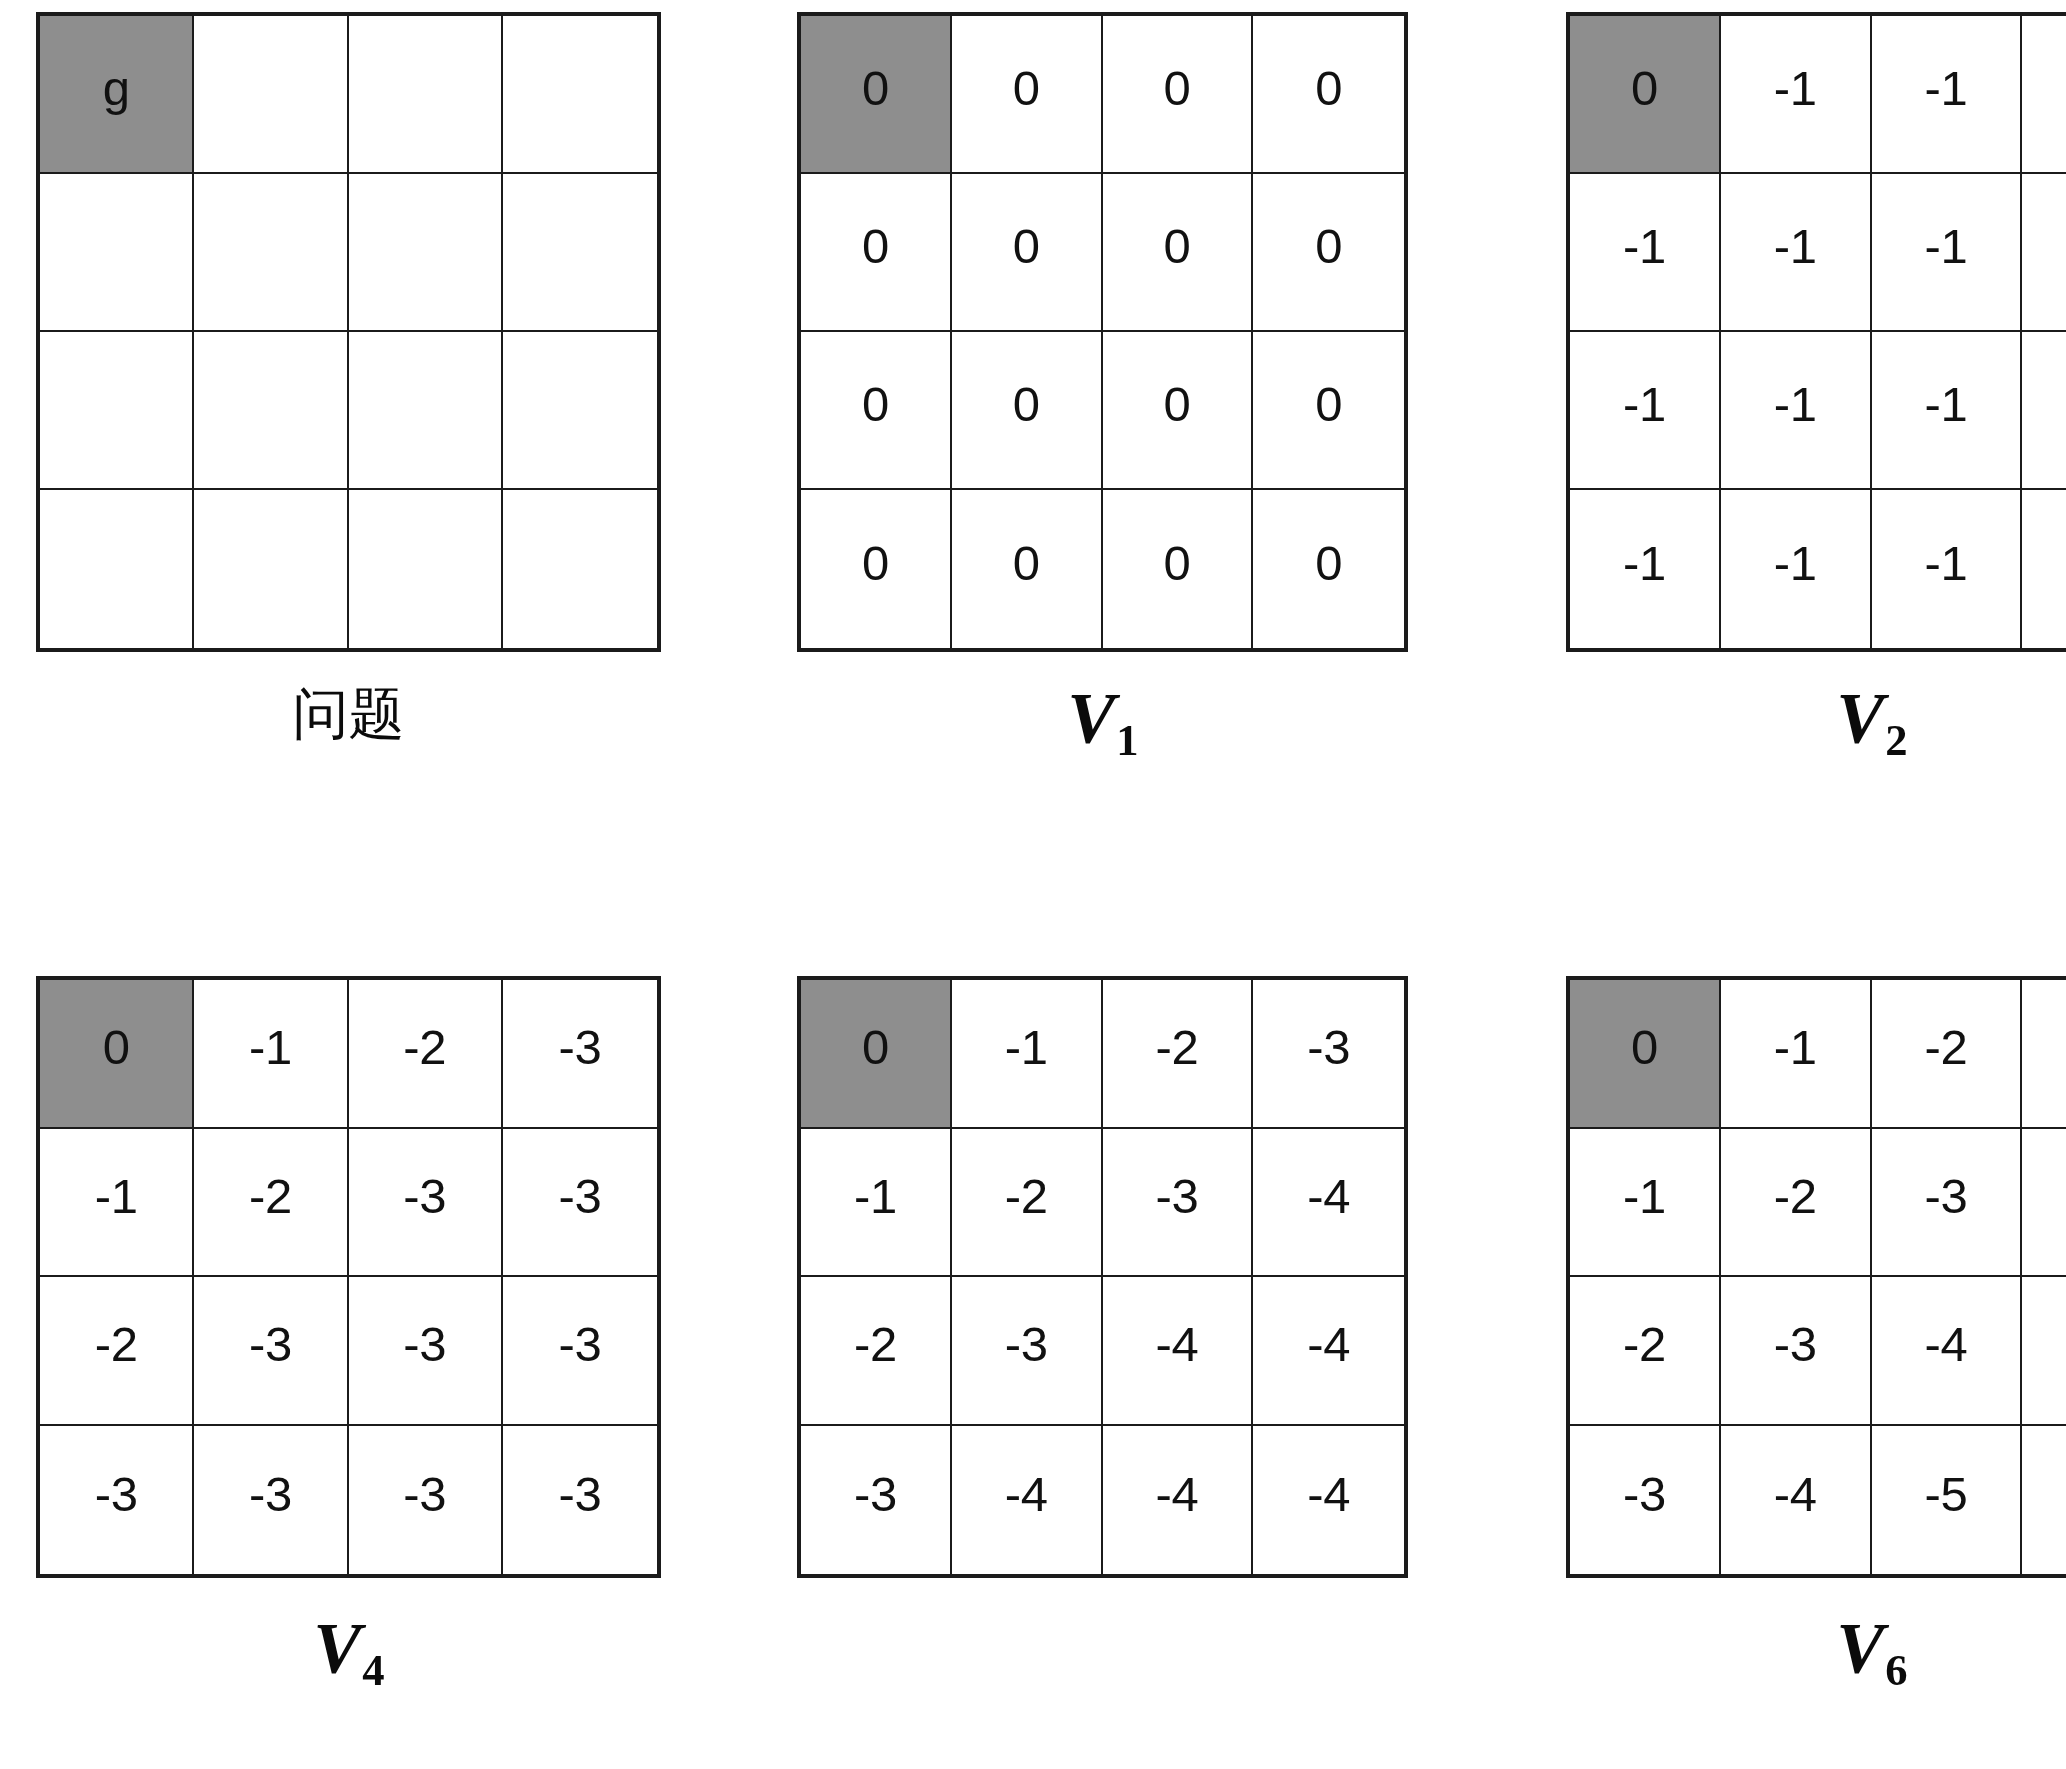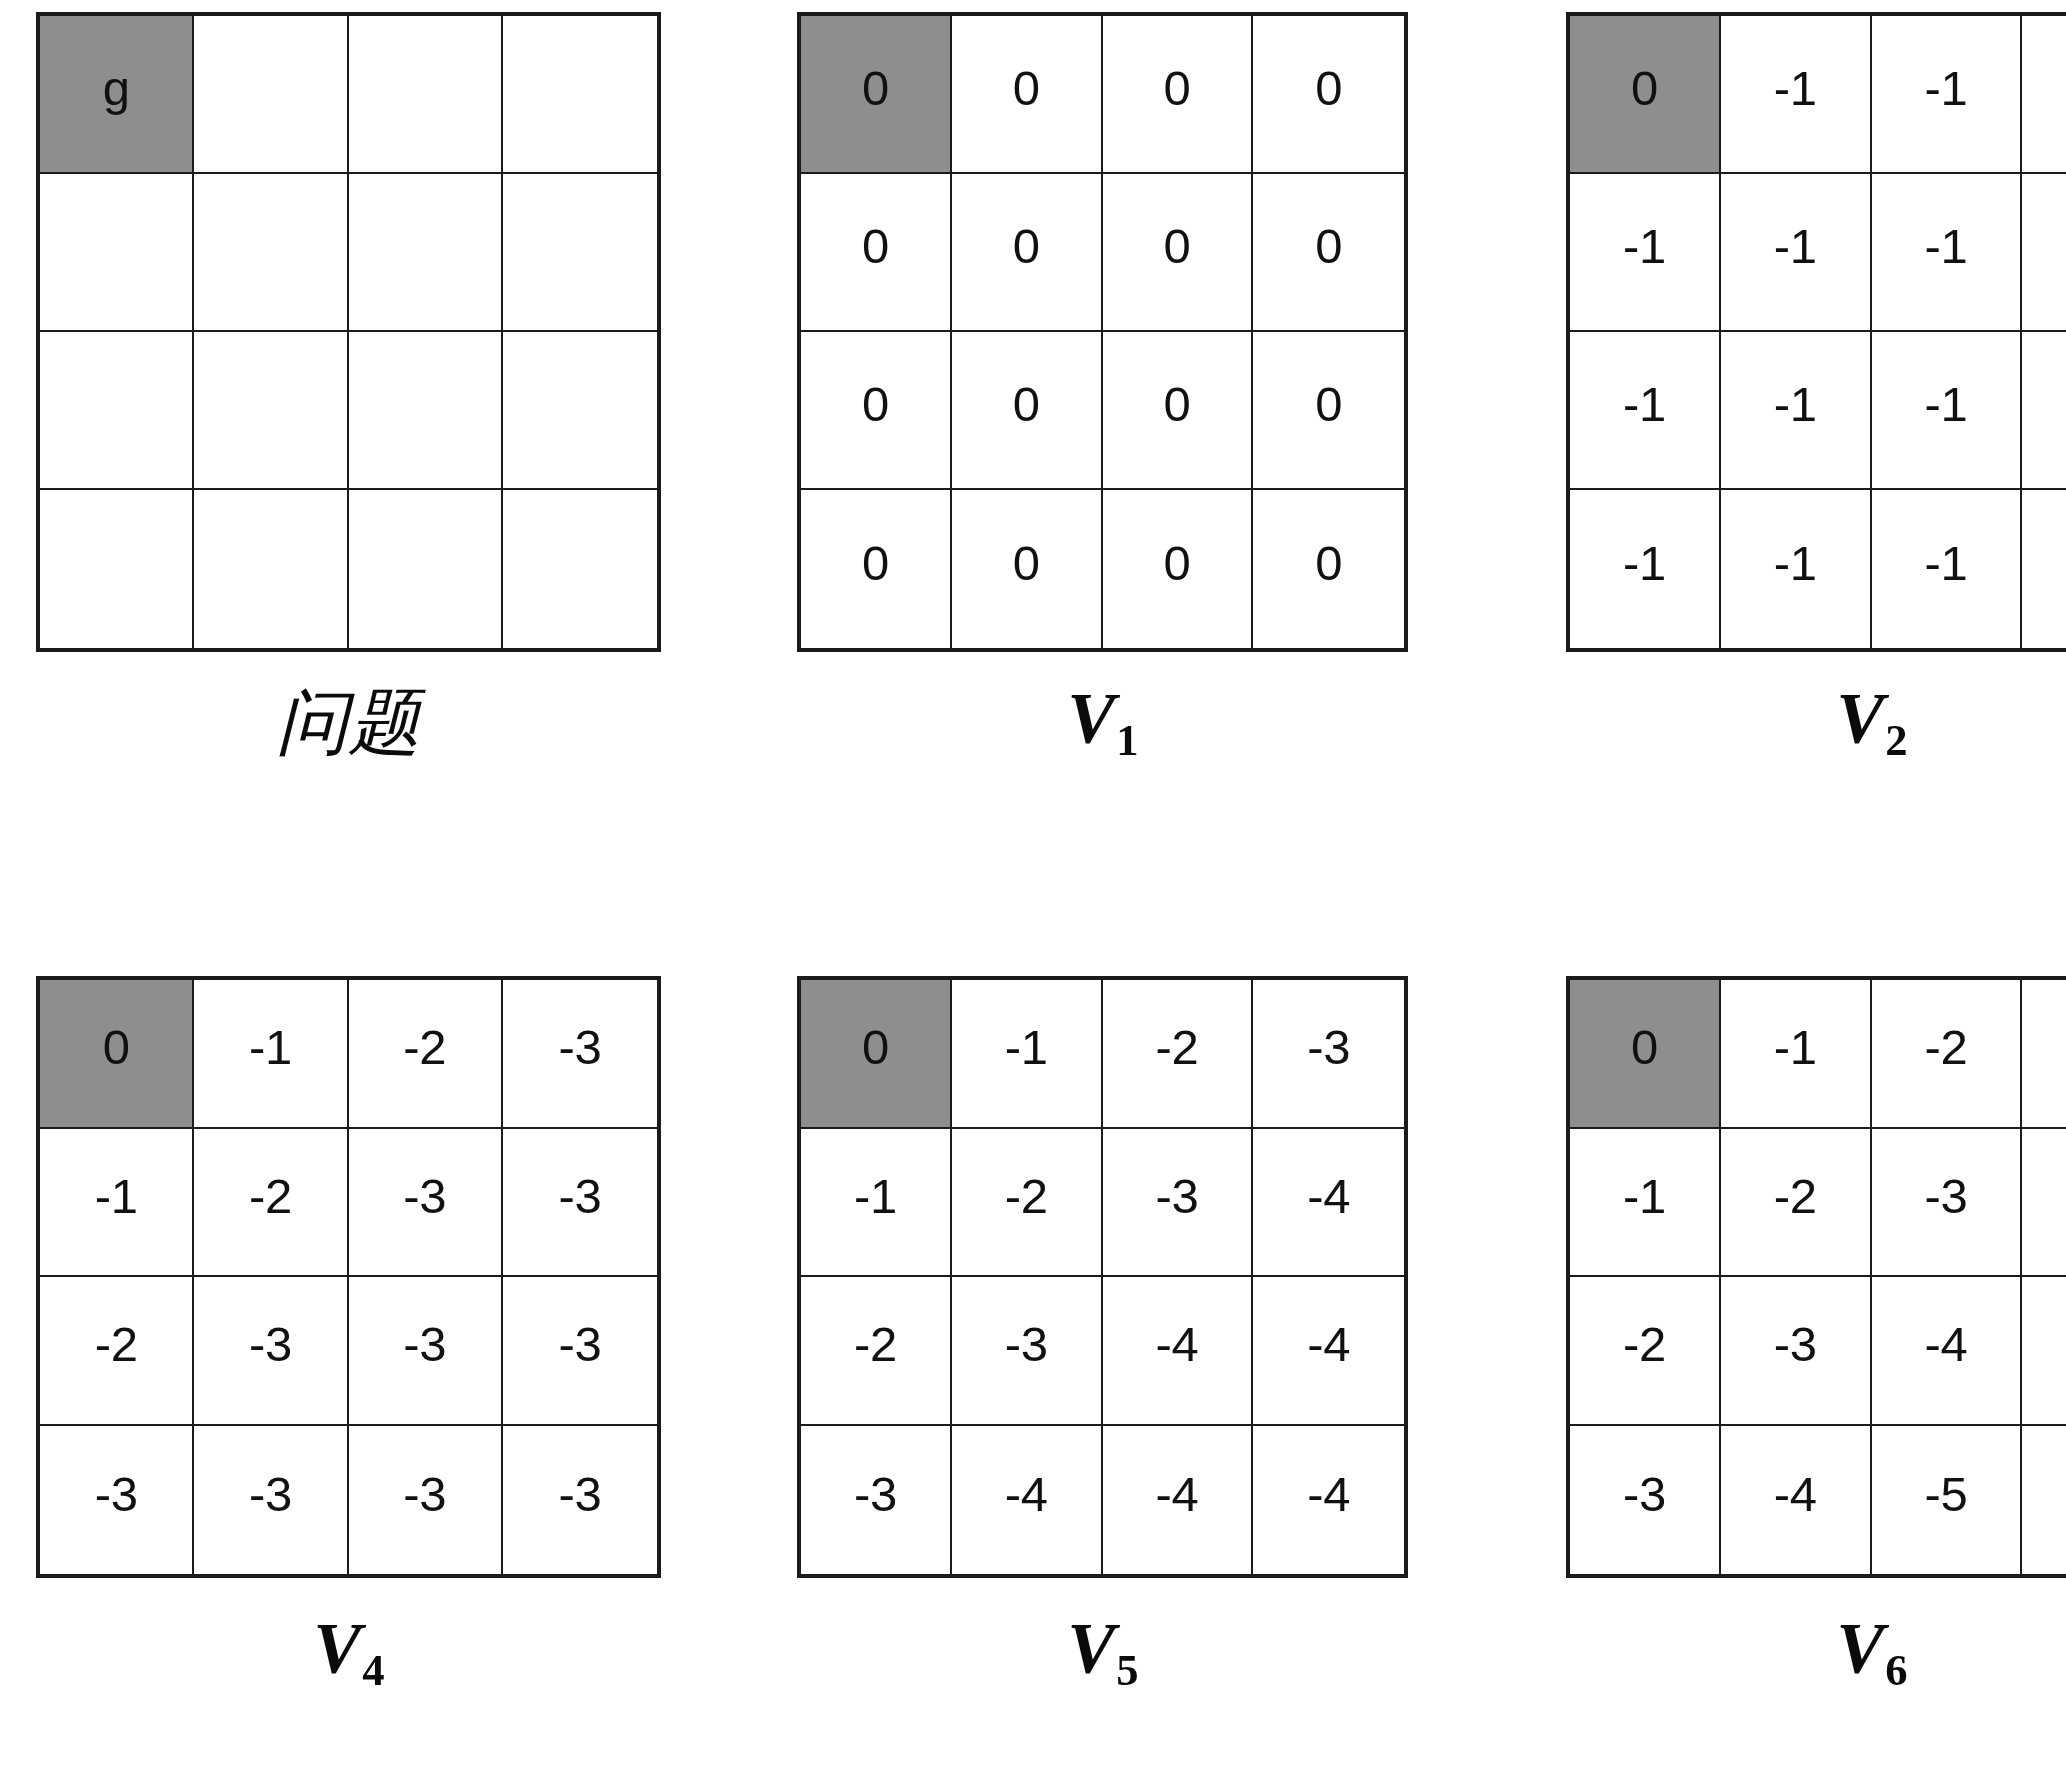--- a/index.html
+++ b/index.html
@@ -63,24 +63,23 @@
   
   .caption {
     position: absolute;
     width: 100%;
     text-align: center;
     color: #0b0b0b;
     white-space: nowrap;
   }
   .caption.cjk {
     font-family: "DejaVu Serif", "Liberation Serif", serif;
-    font-size: 72px;
+    font-size: 56px;
     line-height: 1;
     font-weight: 400;
-    font-style: italic;
   }
   .caption.sym {
     font-family: "Liberation Serif", "DejaVu Serif", serif;
     font-weight: bold;
     font-style: italic;
     font-size: 72px;
     line-height: 1;
   }
   .caption.sym .sub {
     font-size: 0.62em;
@@ -193,21 +192,20 @@
         <div class="cell col-last">-4</div>
         <div class="cell">-2</div>
         <div class="cell">-3</div>
         <div class="cell">-4</div>
         <div class="cell col-last">-4</div>
         <div class="cell row-last">-3</div>
         <div class="cell row-last">-4</div>
         <div class="cell row-last">-4</div>
         <div class="cell col-last row-last">-4</div>
       </div>
-      <div class="caption sym" style="top: 636px;"><span>V</span><span class="sub">5</span></div>
     </div>
     <div class="panel" style="left: 1566px; top: 976px; width: 611px;">
       <div class="grid" style="width: 611px; height: 602px;">
         <div class="cell start">0</div>
         <div class="cell">-1</div>
         <div class="cell">-2</div>
         <div class="cell col-last">-3</div>
         <div class="cell">-1</div>
         <div class="cell">-2</div>
         <div class="cell">-3</div>

